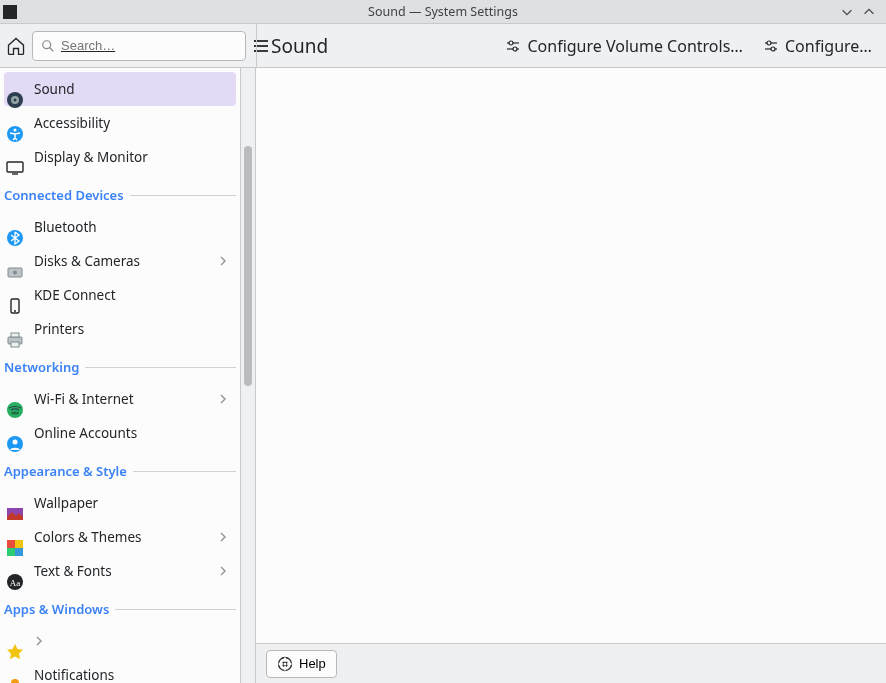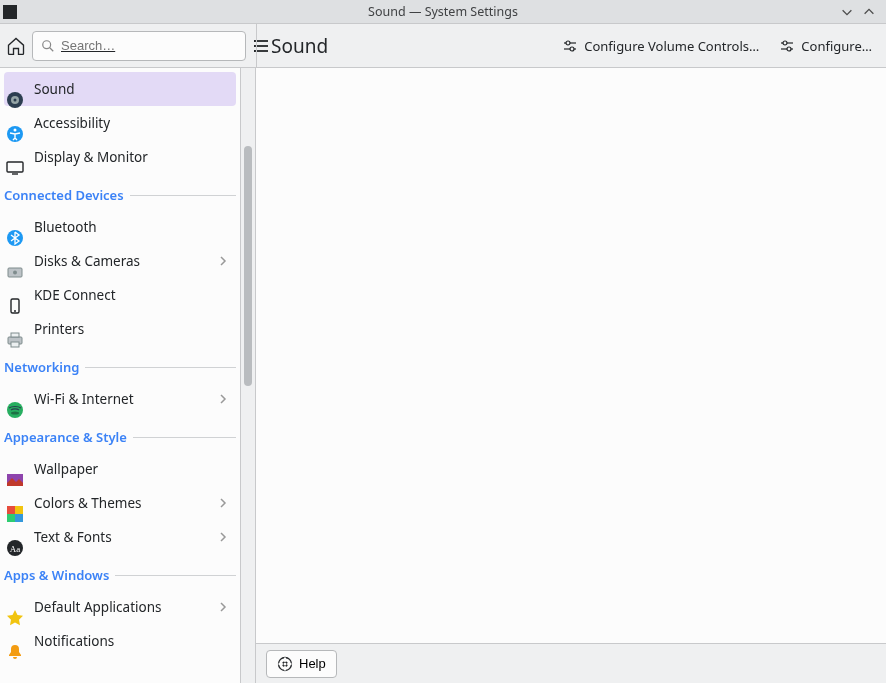--- a/index.html
+++ b/index.html
@@ -105,21 +105,21 @@
     .tb-actions {
       margin-left: auto;
       display: flex;
       gap: 20px;
       align-items: center;
     }
     .tb-action {
       display: flex;
       align-items: center;
       gap: 6px;
-      font-size: 13px;
+      font-size: 16px;
       cursor: pointer;
       color: #232629;
     }
     
     .main {
       flex: 1;
       display: flex;
       overflow: hidden;
     }
     .sidebar {
@@ -382,20 +382,30 @@
               <ellipse cx="9" cy="12" rx="4" ry="1.5" fill="#1d7044"></ellipse>
             </svg>
         </span>
         <span class="label">Wi-Fi &amp; Internet</span>
         <span class="chev">
             <svg width="10" height="10" viewBox="0 0 10 10">
               <path d="M3 1l4 4-4 4" fill="none" stroke="#999" stroke-width="1.5"></path>
             </svg>
           </span>
       </div>
+      <div class="sb-item">
+        <span class="icon-box">
+          <svg width="18" height="18" viewBox="0 0 18 18">
+              <circle cx="9" cy="9" r="8" fill="#1d99f3"></circle>
+              <circle cx="9" cy="7" r="2.5" fill="#fff"></circle>
+              <path d="M4 15c1-3 9-3 10 0" fill="#fff"></path>
+            </svg>
+        </span>
+        <span class="label">Online Accounts</span>
+      </div>
 
       <div class="sb-group">
         <span>Appearance &amp; Style</span>
         <div class="line"></div>
       </div>
       <div class="sb-item">
         <span class="icon-box">
           <svg width="18" height="18" viewBox="0 0 18 18">
               <rect x="1" y="3" width="16" height="12" fill="#8e44ad"></rect>
               <path d="M1 12l5-5 4 4 3-3 4 4v3H1z" fill="#c0392b"></path>
@@ -437,21 +447,20 @@
       <div class="sb-group">
         <span>Apps &amp; Windows</span>
         <div class="line"></div>
       </div>
       <div class="sb-item">
         <span class="icon-box">
           <svg width="18" height="18" viewBox="0 0 18 18">
               <path d="M9 1l2.5 5 5.5.8-4 4 1 5.5L9 13.5 4 16.3l1-5.5-4-4L6.5 6z" fill="#f1c40f"></path>
             </svg>
         </span>
-        <span class="label">Default Applications</span>
         <span class="chev">
             <svg width="10" height="10" viewBox="0 0 10 10">
               <path d="M3 1l4 4-4 4" fill="none" stroke="#999" stroke-width="1.5"></path>
             </svg>
           </span>
       </div>
       <div class="sb-item">
         <span class="icon-box">
           <svg width="18" height="18" viewBox="0 0 18 18">
               <path d="M9 2a4 4 0 00-4 4v3l-2 3v1h12v-1l-2-3V6a4 4 0 00-4-4zM7 14a2 2 0 004 0" fill="#f39c12"></path>

